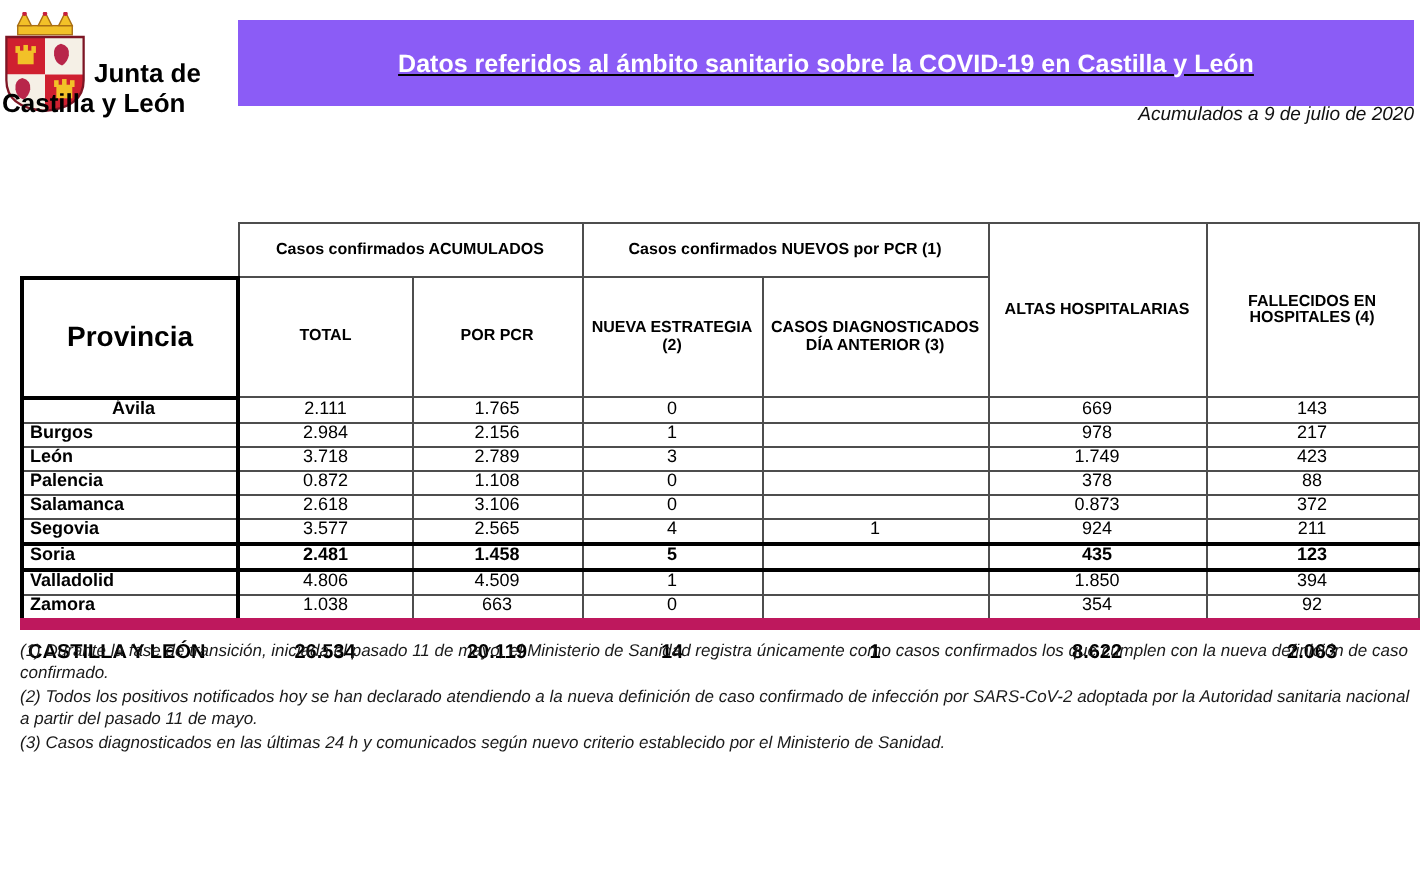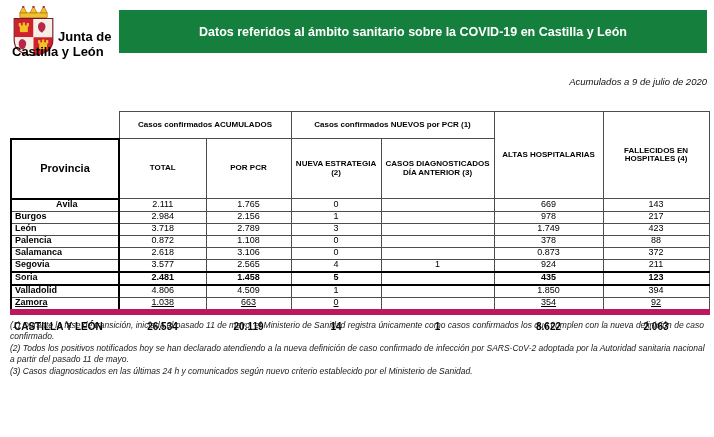--- a/index.html
+++ b/index.html
@@ -6,31 +6,31 @@
   body{
     width:714px;height:437px;
     background:#ffffff;
     font-family:"Liberation Sans", sans-serif;
     color:#000;
     position:relative;
     overflow:hidden;
   }
   
   .hdr{position:relative;height:60px;}
-  .logo{position:absolute;left:13px;top:5px;width:105px;height:55px;}
+  .logo{position:absolute;left:2px;top:5px;width:105px;height:55px;}
   .logo svg{position:absolute;left:0;top:1px;}
   .logo .l1{position:absolute;left:45px;top:24px;font-size:13px;font-weight:bold;letter-spacing:0px;}
   .logo .l2{position:absolute;left:-1px;top:39px;font-size:13px;font-weight:bold;white-space:nowrap;}
   .banner{
     position:absolute;left:119px;top:10px;width:588px;height:43px;
     display:flex;align-items:center;justify-content:center;
   }
   .banner span{color:#fff;font-weight:bold;font-size:12.5px;}
   .datenote{
-    position:absolute;top:76px;right:7px;
+    position:absolute;top:52px;right:7px;
     font-style:italic;font-size:9.5px;color:#111;
   }
   
   table{
     border-collapse:collapse;
     margin:51px 0 0 10px;
     width:698px;
     table-layout:fixed;
   }
   th,td{
@@ -39,28 +39,28 @@
     line-height:1.05;
     padding:0 2px;
     text-align:center;
     vertical-align:middle;
     overflow:hidden;
   }
   thead th{font-weight:bold;font-size:8px;}
   tr.grp th{height:26px;}
   tr.sub th{height:58px;}
   th.blank{border:none;background:#fff;}
-  th.prov-h{border:2px solid #000;font-size:11px;}
+  th.prov-h{border:2px solid #000;font-size:14px;}
   tbody td{height:11px;}
   tbody td.prov{
     text-align:left;padding-left:3px;font-weight:bold;
     border-left:2px solid #000;border-right:2px solid #000;
   }
   tbody tr.first td.prov{border-top:2px solid #000;padding-left:44px;}
-  tbody tr.last td{border-bottom:6px solid #be185d;text-decoration:underline;}
+  tbody tr.last td{border-bottom:6px solid #be185d;}
   tbody tr.hl td{border-top:2px solid #000;border-bottom:2px solid #000;font-weight:bold;}
   tfoot td{
     border:none;font-weight:bold;font-size:10px;
     padding-top:6px;height:14px;
   }
   tfoot td.prov{text-align:left;padding-left:3px;}
   
   .notes{position:absolute;left:10px;top:320px;width:696px;}
   .note{
     font-style:italic;font-size:8.5px;color:#1a1a1a;
@@ -103,21 +103,21 @@
         <rect x="29" y="30" width="2" height="3" fill="#f2c128"></rect>
 
         <path d="M25 14 q4 1 3.5 5 q-.5 3 -3 4.5 q-3 -1 -3.5 -4.5 q-.5 -4 3 -5 Z" fill="#b8264a"></path>
         <path d="M8 29 q4 1 3.5 5 q-.5 3 -3 4.5 q-3 -1 -3.5 -4.5 q-.5 -4 3 -5 Z" fill="#b8264a"></path>
       </g>
       <path d="M1,11 H35 V30 Q35 42 18 43.5 Q1 42 1 30 Z" fill="none" stroke="#7d1524" stroke-width="1"></path>
     </svg>
     <div class="l1">Junta de</div>
     <div class="l2">Castilla y León</div>
   </div>
-  <div class="banner" id="banner" style="background: #15803d;">
+  <div class="banner" id="banner" style="background: #8b5cf6; text-decoration: underline;">
     <span>Datos referidos al ámbito sanitario sobre la COVID-19 en Castilla y León</span>
   </div>
 </div>
 
 <div class="datenote">Acumulados a 9 de julio de 2020</div>
 
 <table>
   <colgroup>
     <col style="width:108px">
       <col style="width:87px">

